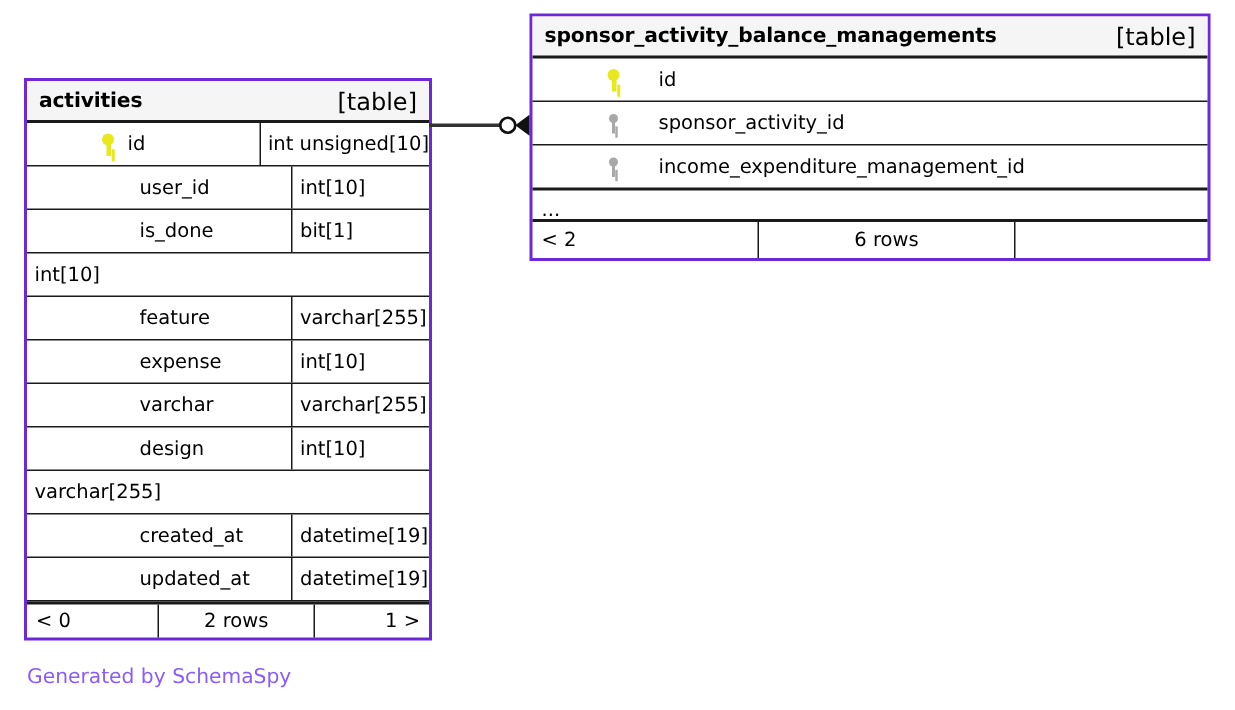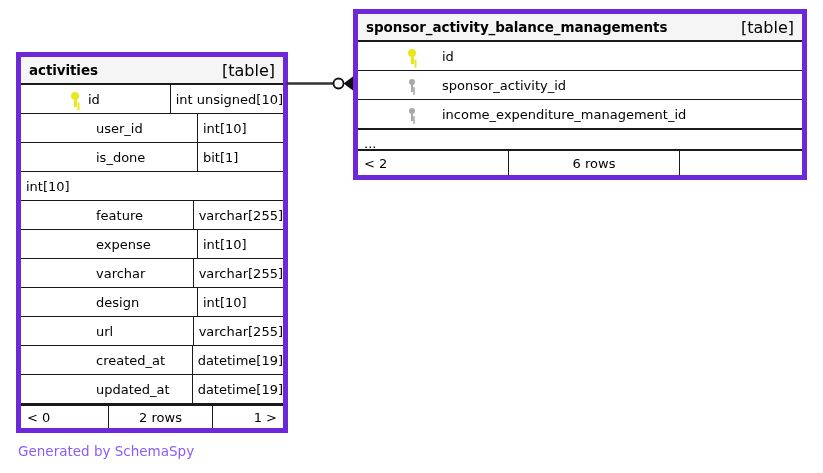--- a/index.html
+++ b/index.html
@@ -12,21 +12,21 @@
     height: 473px;
     position: relative;
     font-family: "DejaVu Sans", "Liberation Sans", sans-serif;
     color: #000000;
     overflow: hidden;
   }
 
   
   .er-table {
     position: absolute;
-    border: 5px solid #6d28d9;
+    border: 2px solid #6d28d9;
     background: #ffffff;
     box-sizing: border-box;
   }
   .er-header {
     background: #f5f5f5;
     border-bottom: 2px solid #1a1a1a;
     height: 28px;
     display: flex;
     align-items: center;
     justify-content: space-between;
@@ -240,23 +240,20 @@
   </div>
 
   <div class="er-row no-key">
     <div class="cell-name">
       <span class="fieldlabel">design</span>
     </div>
     <div class="cell-type">int[10]</div>
   </div>
 
   <div class="er-row no-key">
-    <div class="cell-name">
-      <span class="fieldlabel">url</span>
-    </div>
     <div class="cell-type">varchar[255]</div>
   </div>
 
   <div class="er-row no-key">
     <div class="cell-name">
       <span class="fieldlabel">created_at</span>
     </div>
     <div class="cell-type">datetime[19]</div>
   </div>
 

